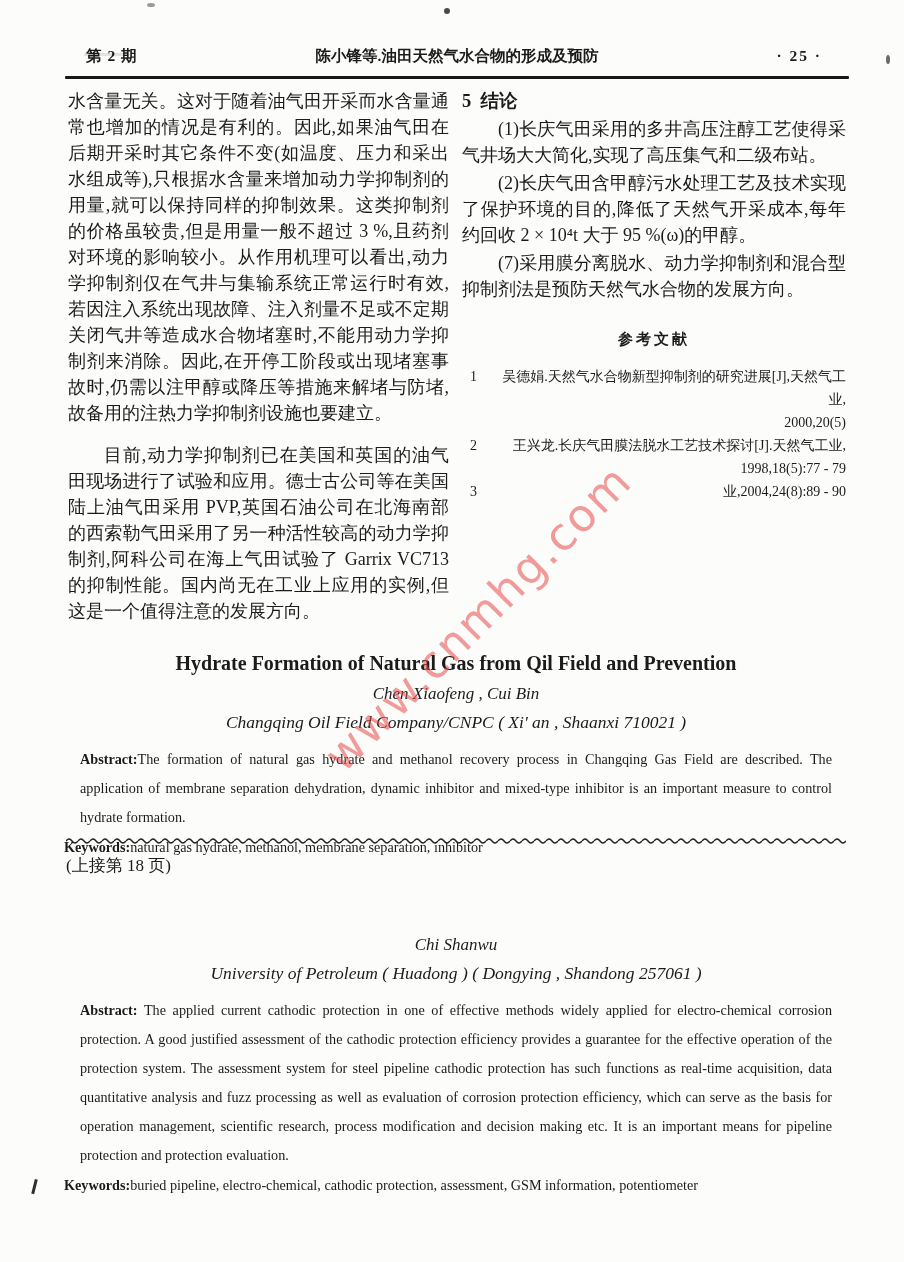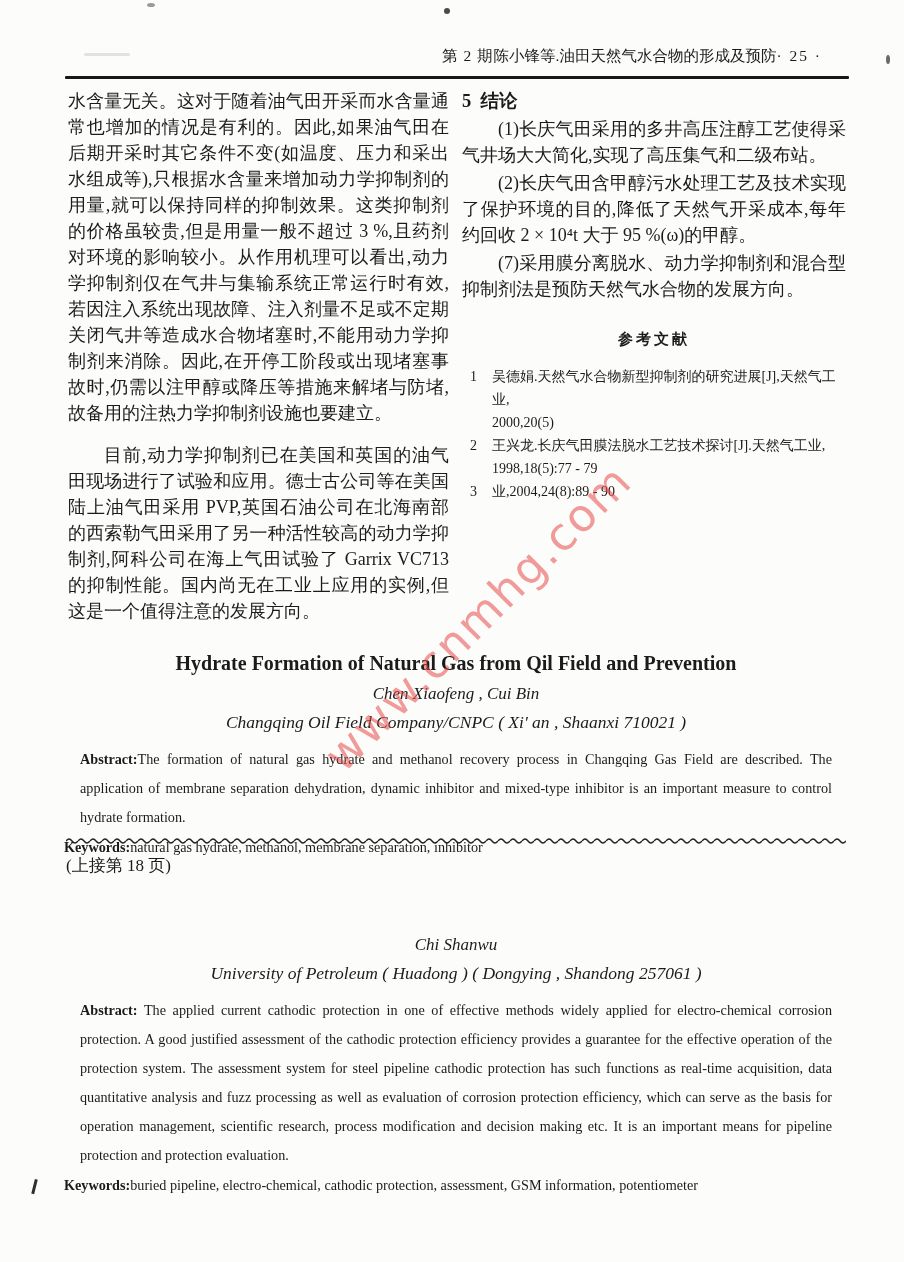--- a/index.html
+++ b/index.html
@@ -4,22 +4,22 @@
 <style>
   html,body { margin:0; padding:0; background:#e8e8e8; }
   .page {
     position:relative; width:904px; height:1262px; margin:0 auto;
     background:#fcfcfa; overflow:hidden;
     font-family:"Liberation Serif","DejaVu Serif",serif; color:#1b1b1b;
   }
   
   .jheader {
     position:absolute; left:68px; right:58px; top:46px;
-    display:flex; justify-content:flex-end; align-items:baseline;
-    font-size:15.5px; font-weight:400;
+    display:flex; justify-content:space-between; align-items:baseline;
+    font-size:15.5px; font-weight:700;
   }
   .jheader .issue { padding-left:18px; letter-spacing:1px; }
   .jheader .pageno { padding-right:24px; letter-spacing:2px; }
   .header-rule {
     position:absolute; left:65px; right:55px; top:76px; height:3px;
     background:#181818; border-radius:1px;
   }
   
   .col-left  { position:absolute; left:68px;  top:88px; width:381px; }
   .col-right { position:absolute; left:462px; top:88px; width:384px; }
@@ -32,21 +32,21 @@
   .col-right p.cn { text-indent:2em; margin-top:2px; }
   h3.concl {
     margin:0; font-size:18.5px; font-weight:700; line-height:26px; white-space:pre;
   }
   h4.refs-heading {
     margin:28px 0 16px; text-align:center;
     font-size:15px; font-weight:700; letter-spacing:3px;
   }
   .ref { display:flex; font-size:14px; line-height:23px; }
   .ref-no { flex:0 0 30px; padding-left:8px; box-sizing:border-box; }
-  .ref-body { flex:1; }
+  .ref-body { flex:1;text-align:right; }
   .ref-line { display:block; }
   
   .article { position:absolute; left:64px; right:56px; text-align:center; }
   .article1 { top:652px; }
   .article2 { top:926px; }
   .article-title  { margin:0; font-size:20px; font-weight:700; }
   .article-authors{ margin:9px 0 0; font-size:17px; font-style:italic; }
   .article-aff    { margin:8px 0 0; font-size:17.5px; font-style:italic; }
   .abstract {
     margin:12px 16px 0; text-align:justify;

